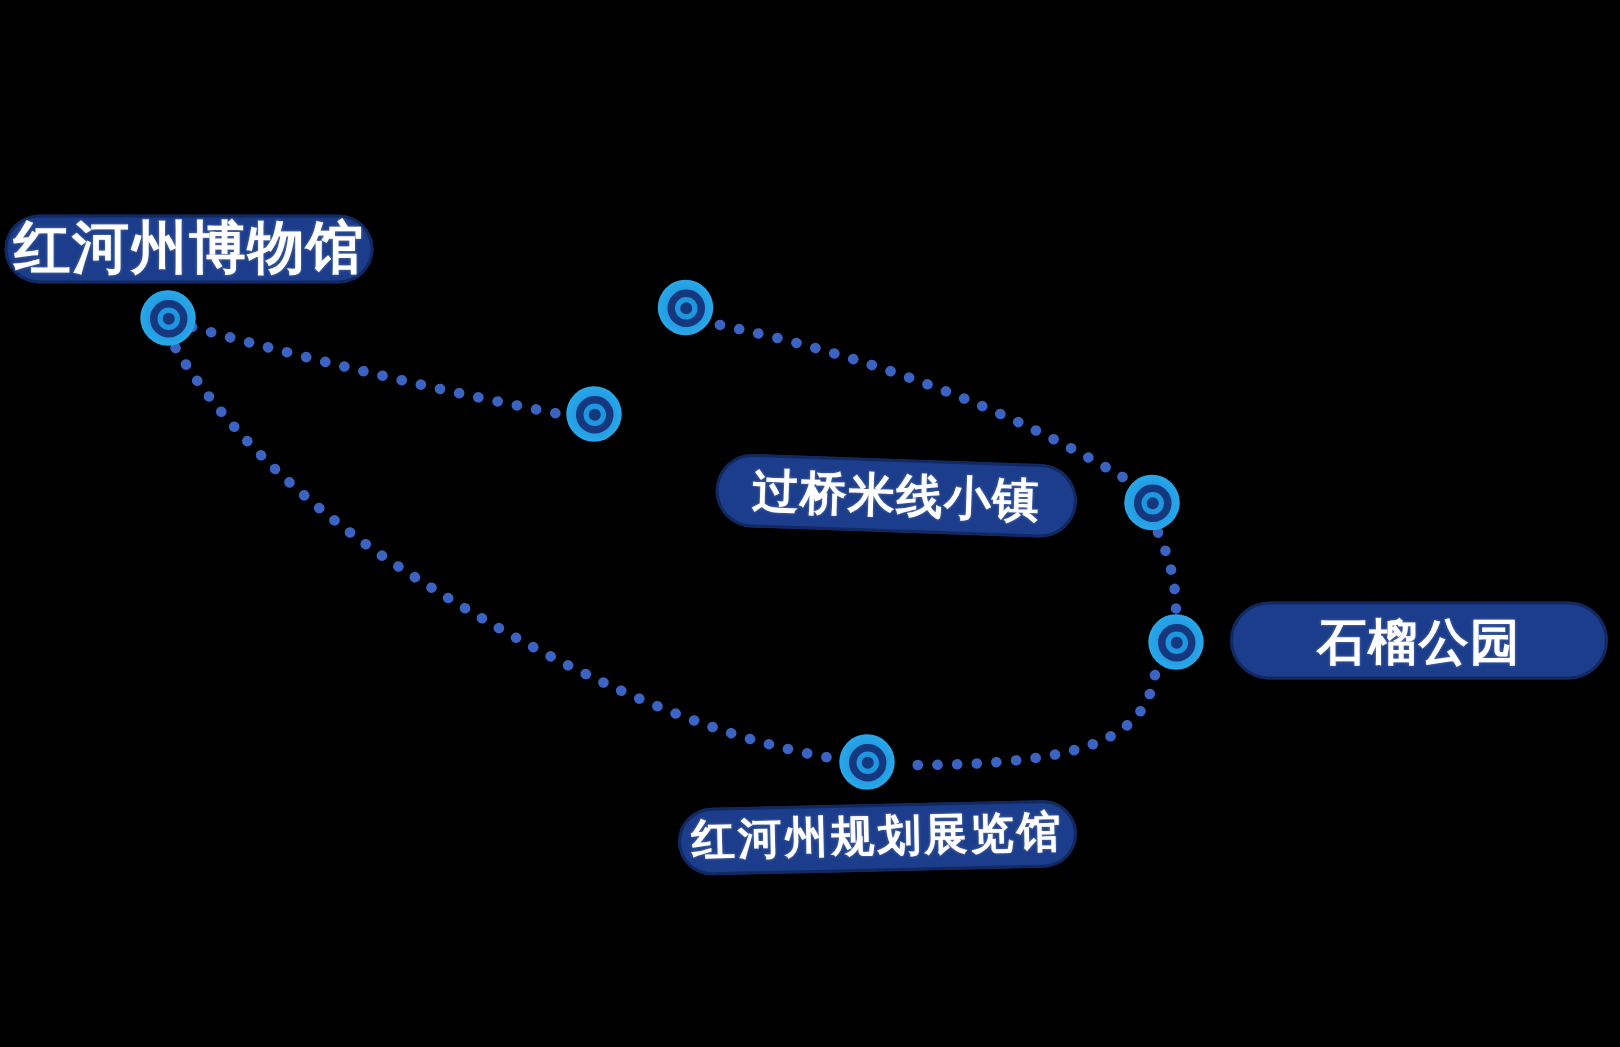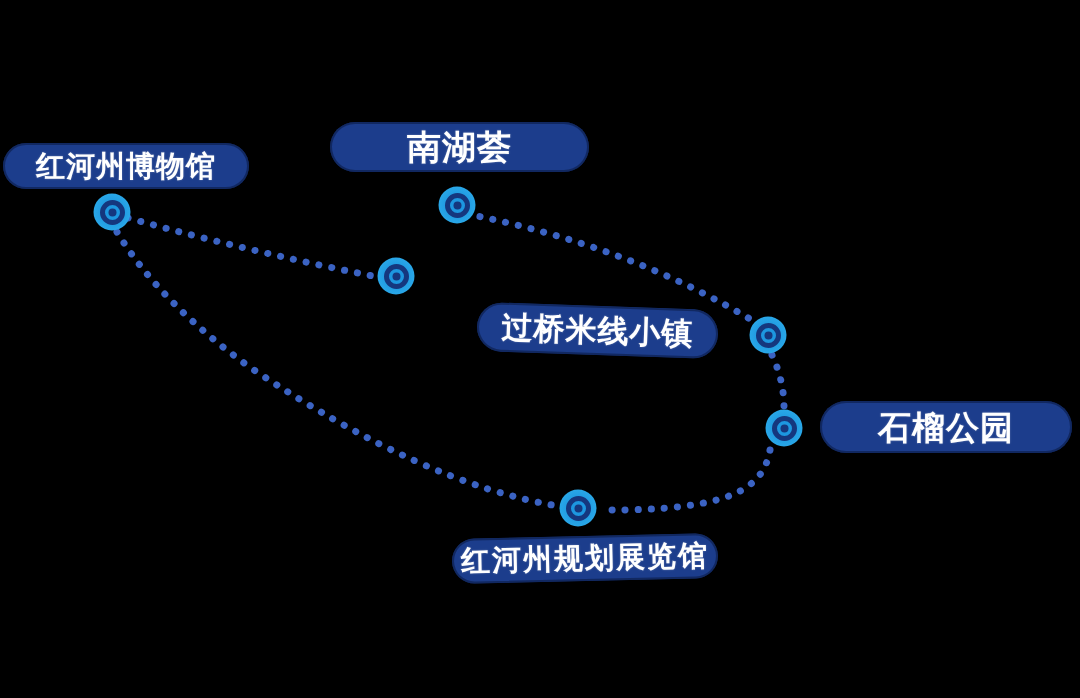--- a/index.html
+++ b/index.html
@@ -57,21 +57,21 @@
     border-radius: 999px;
     color: #ffffff;
     font-weight: bold;
     letter-spacing: 1px;
     line-height: 1;
     text-shadow: 0 0 2px rgba(255,255,255,0.35);
     box-shadow: inset 0 0 0 2px rgba(10,24,62,0.55);
     z-index: 2;
     white-space: nowrap;
   }
-  .pill-museum      { left: 3px;   top: 143px; width: 246px; height: 46px; font-size: 29px; text-align: center; }
+  .pill-museum      { left: 3px;   top: 143px; width: 246px; height: 46px; font-size: 38px; text-align: center; }
   .pill-nanhu       { left: 330px; top: 122px; width: 259px; height: 50px; font-size: 34px; }
   .pill-noodle      { left: 477px; top: 306px; width: 241px; height: 49px; font-size: 31px; transform: rotate(2deg); }
   .pill-pomegranate { left: 820px; top: 401px; width: 252px; height: 52px; font-size: 33px; justify-content: center; }
   .pill-exhibition  { left: 452px; top: 536px; width: 266px; height: 45px; font-size: 29px; letter-spacing: 2px; transform: rotate(-1.3deg); }
 </style>
 </head>
 <body>
 
 <div class="stage">
 
@@ -107,23 +107,20 @@
       <div class="marker" style="left: 578px; top: 508px;">
         <span class="ring"></span>
         <span class="dot"></span>
       </div>
     </div>
 
   <div class="pill pill-museum">
     <span>红河州博物馆</span>
   </div>
 
-  <div class="pill pill-nanhu">
-    <span>南湖荟</span>
-  </div>
 
   <div class="pill pill-noodle">
     <span>过桥米线小镇</span>
   </div>
 
   <div class="pill pill-pomegranate">
     <span>石榴公园</span>
   </div>
 
   <div class="pill pill-exhibition">

